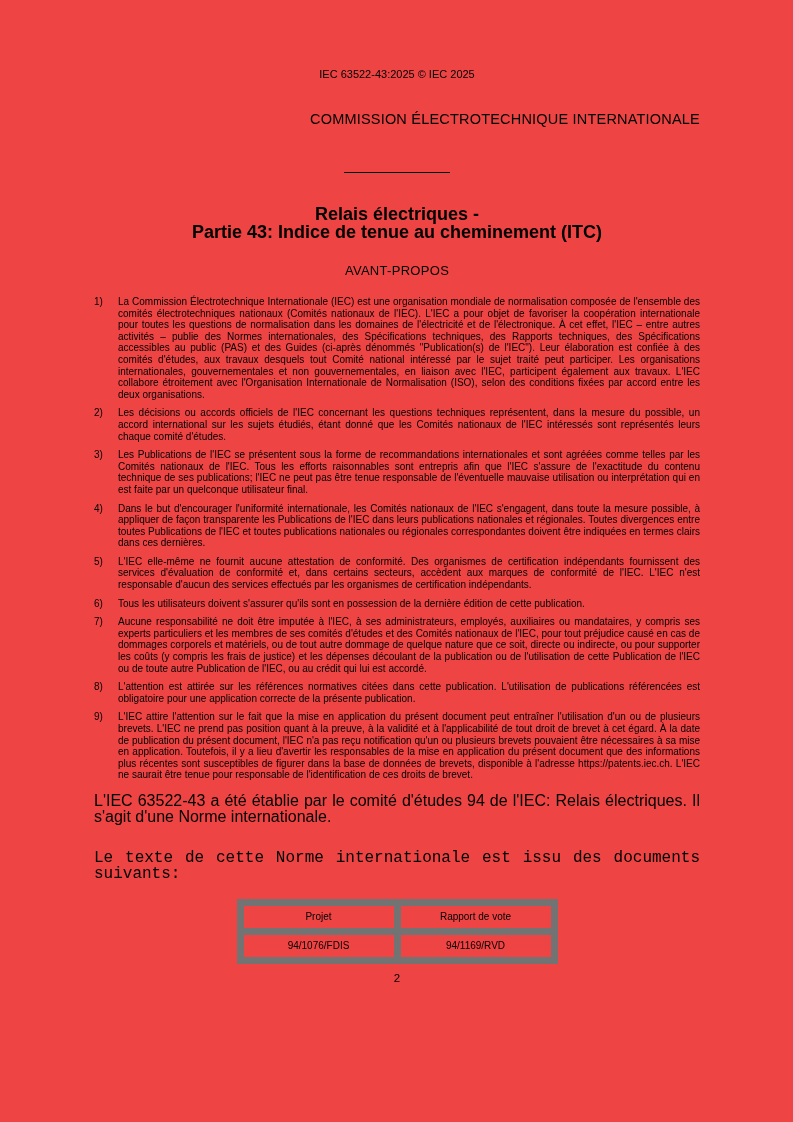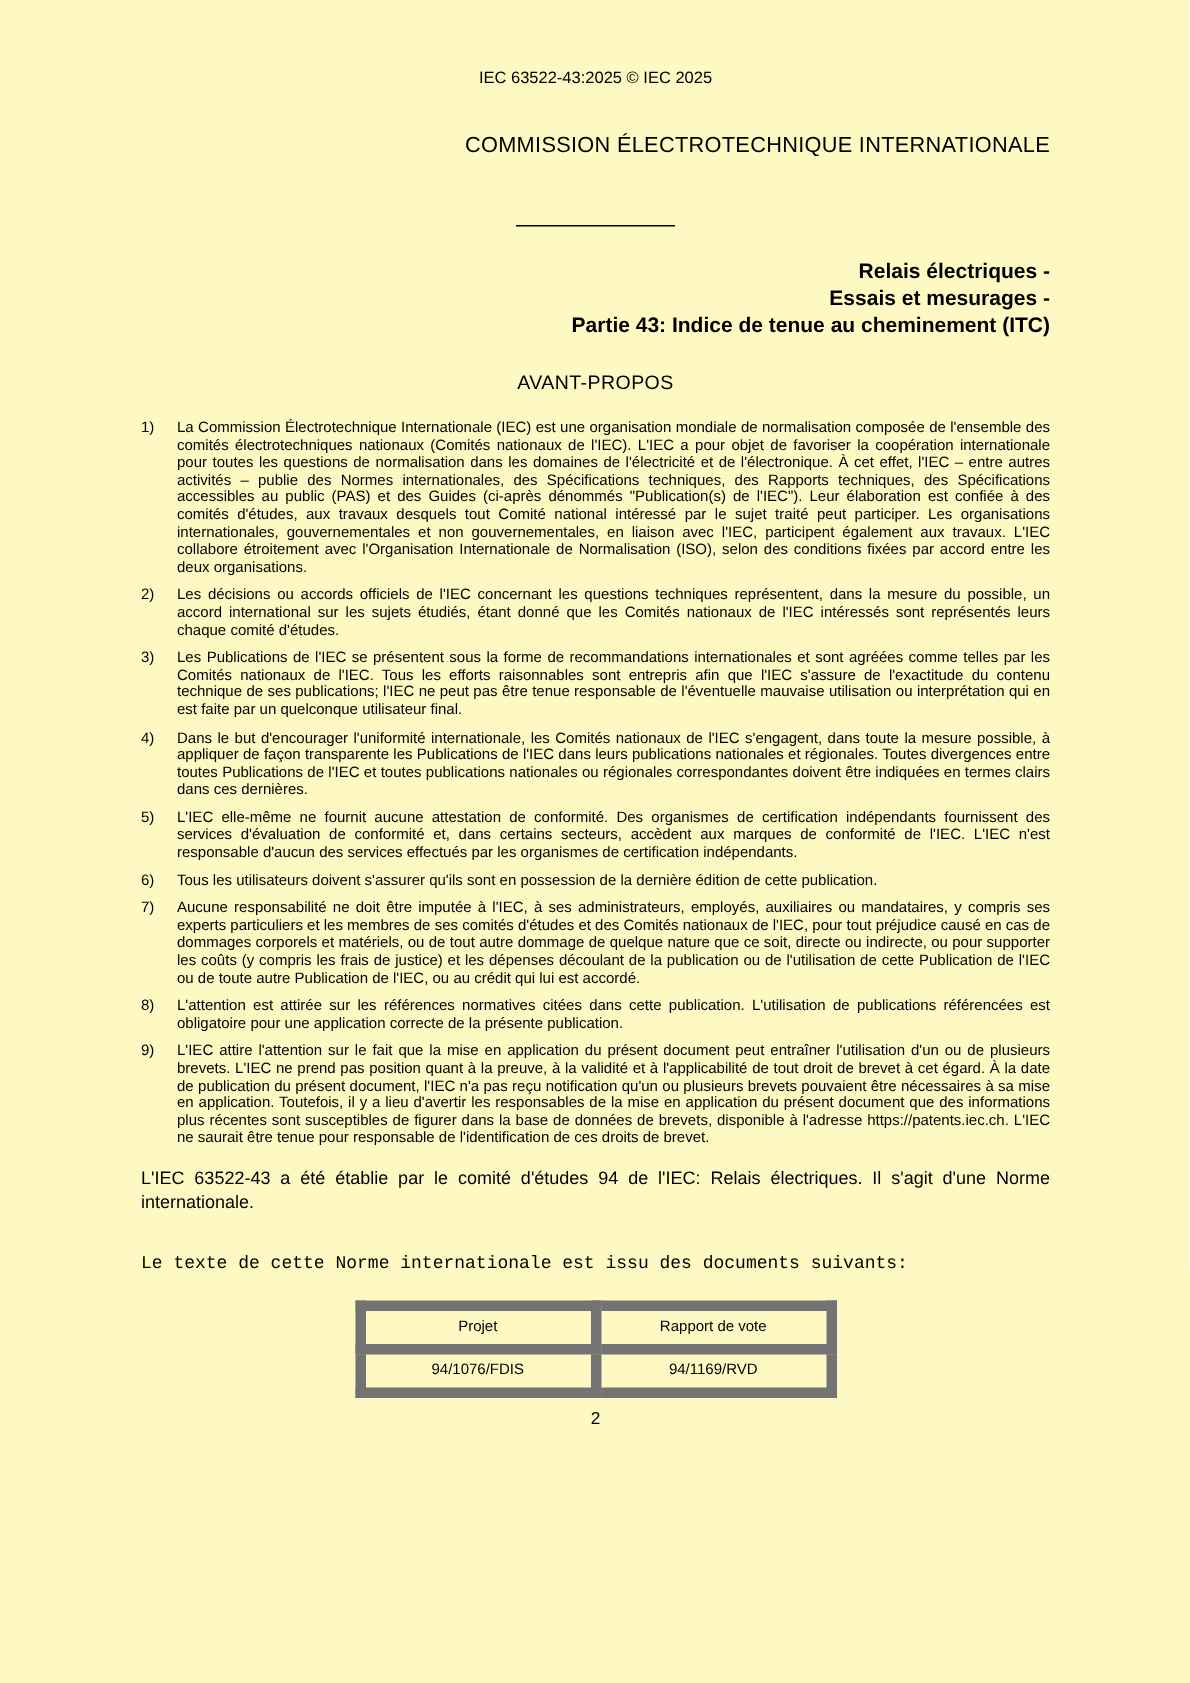--- a/index.html
+++ b/index.html
@@ -6,24 +6,24 @@
     margin: 0;
     padding: 0;
     background: #ffffff;
   }
   .page {
     position: relative;
     width: 793px;
     height: 1122px;
     box-sizing: border-box;
     margin: 0 auto;
-    background: #fef9c3;
+    background: #ef4444;
     color: #000000;
     font-family: "Liberation Sans", "DejaVu Sans", sans-serif;
-    padding: 46px 93px 0 94px;
+    padding: 68px 93px 0 94px;
     overflow: hidden;
   }
   .doc-ref {
     text-align: center;
     font-size: 11px;
     line-height: 13px;
   }
   .commission {
     text-align: right;
     font-size: 14.5px;
@@ -31,25 +31,25 @@
     margin-top: 30px;
     letter-spacing: 0.2px;
   }
   .separator {
     width: 106px;
     border-top: 1.5px solid #000;
     margin: 44px auto 0 auto;
     height: 0;
   }
   .doc-title {
-    text-align: right;
+    text-align: center;
     font-weight: bold;
-    font-size: 14px;
+    font-size: 18px;
     line-height: 18px;
-    margin-top: 20px;
+    margin-top: 32px;
   }
   .foreword-heading {
     text-align: center;
     font-size: 13px;
     line-height: 15px;
     margin-top: 22px;
     letter-spacing: 0.3px;
   }
   .foreword-list {
     margin-top: 18px;
@@ -61,21 +61,21 @@
     line-height: 11.6px;
   }
   .fw-num {
     flex: 0 0 24px;
   }
   .fw-text {
     flex: 1 1 auto;
     text-align: justify;
   }
   .body-par {
-    font-size: 12px;
+    font-size: 16px;
     line-height: 16px;
     text-align: justify;
   }
   .par-established { margin-top: 12px; }
   .par-issued     { margin-top: 25px; font-family: Liberation Mono, monospace; }
   .par-closing    { margin-top: 28px; }
   .doc-table {
     border-collapse: collapse;
     margin: 17px auto 0 auto;
   }
@@ -102,21 +102,20 @@
 <div class="page">
 
   <div class="doc-ref">IEC 63522-43:2025 © IEC 2025</div>
 
   <div class="commission">COMMISSION ÉLECTROTECHNIQUE INTERNATIONALE</div>
 
   <div class="separator"></div>
 
   <div class="doc-title">
     <div>Relais électriques -</div>
-    <div>Essais et mesurages -</div>
     <div>Partie 43: Indice de tenue au cheminement (ITC)</div>
   </div>
 
   <div class="foreword-heading">AVANT-PROPOS</div>
 
   <div class="foreword-list">
     <div class="fw-item">
       <div class="fw-num">1)</div>
       <div class="fw-text">La Commission Électrotechnique Internationale (IEC) est une organisation mondiale de normalisation composée de l'ensemble des comités électrotechniques nationaux (Comités nationaux de l'IEC). L'IEC a pour objet de favoriser la coopération internationale pour toutes les questions de normalisation dans les domaines de l'électricité et de l'électronique. À cet effet, l'IEC – entre autres activités – publie des Normes internationales, des Spécifications techniques, des Rapports techniques, des Spécifications accessibles au public (PAS) et des Guides (ci-après dénommés "Publication(s) de l'IEC"). Leur élaboration est confiée à des comités d'études, aux travaux desquels tout Comité national intéressé par le sujet traité peut participer. Les organisations internationales, gouvernementales et non gouvernementales, en liaison avec l'IEC, participent également aux travaux. L'IEC collabore étroitement avec l'Organisation Internationale de Normalisation (ISO), selon des conditions fixées par accord entre les deux organisations.</div>
     </div>

